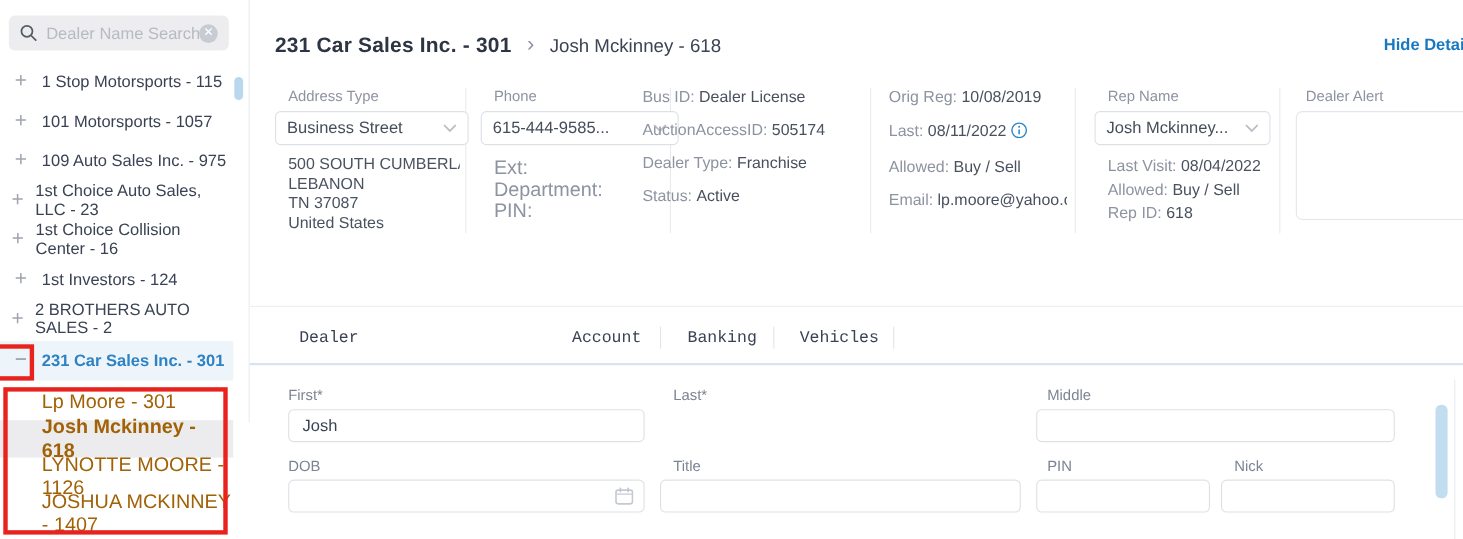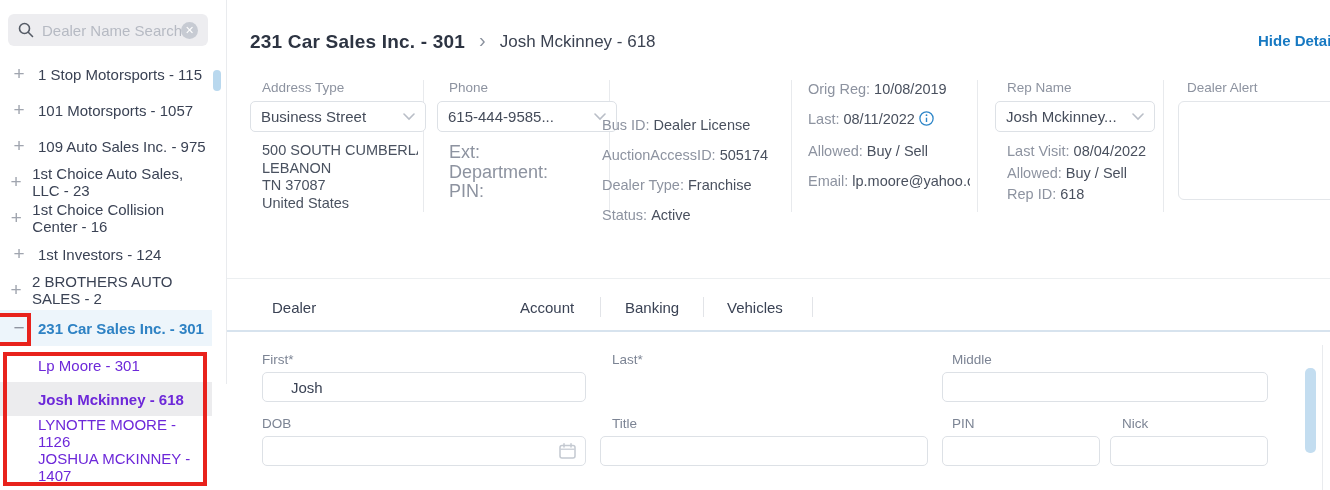--- a/index.html
+++ b/index.html
@@ -9,21 +9,21 @@
   
   #sidebar { position:absolute; left:0; top:0; width:227px; height:384px; background:#fff; border-right:1px solid #e9ebee; }
   .search-box { position:absolute; left:8px; top:14px; width:200px; height:32px; background:#ededf0; border-radius:6px; display:flex; align-items:center; padding:0 10px; }
   .search-box input { flex:1; border:none; background:transparent; outline:none; font-family:"Liberation Sans",sans-serif; font-size:15px; color:#555b66; margin-left:8px; min-width:0; }
   .search-box input::placeholder { color:#b6bac3; }
   .clear-btn { width:17px; height:17px; border-radius:50%; background:#c7cbd3; color:#fff; font-size:11px; line-height:17px; text-align:center; flex:0 0 auto; cursor:pointer; }
   .tree-item { position:absolute; left:0; width:212px; height:36px; display:flex; align-items:center; font-size:15px; color:#3a4254; cursor:pointer; }
   .tree-item .expander { width:38px; text-align:center; font-size:19px; color:#a0a5af; font-weight:400; }
   .tree-item.expanded { background:#edf5fb; color:#2e82c4; font-weight:bold; }
   .tree-item.expanded .expander { color:#8e94a0; }
-  .sub-item { position:absolute; left:0; width:212px; height:34px; display:flex; align-items:center; padding-left:38px; font-size:15px; color:#6d28d9; cursor:pointer; }
+  .sub-item { position:absolute; left:0; width:212px; height:34px; display:flex; align-items:center; padding-left:38px; font-size:18px; color:#a16207; cursor:pointer; }
   .sub-item.selected { background:#ececee; font-weight:bold; }
   .side-scroll-thumb { position:absolute; left:213px; top:70px; width:8px; height:21px; background:#b9d8ee; border-radius:4px; }
 
   
   .anno { position:absolute; border:4px solid #e8221c; background:transparent; pointer-events:none; z-index:50; }
   #anno-expander { left:-4px; top:313px; width:35px; height:33px; }
   #anno-replist { left:3px; top:352px; width:204px; height:134px; }
 
   
   #breadcrumb { position:absolute; left:250px; top:29px; display:flex; align-items:center; }
@@ -39,42 +39,42 @@
   .kv { font-size:14.5px; white-space:nowrap; }
   .kv .k { color:#8d93a0; }
   .kv .v { color:#49505e; margin-left:4px; }
 
   #col-address { position:absolute; left:250px; top:80px; width:168px; }
   #col-address .select-box { margin-top:6px; width:176px; }
   .addr-lines { margin-top:10px; font-size:14.5px; color:#4a5260; line-height:17.5px; white-space:nowrap; overflow:hidden; }
   #col-phone { position:absolute; left:437px; top:80px; width:166px; }
   #col-phone .select-box { margin-top:6px; width:180px; }
   .phone-sub { margin-top:11px; font-size:18px; color:#8d93a0; line-height:19.5px; }
-  #col-business { position:absolute; left:602px; top:81px; width:165px;margin-top:36px; }
+  #col-business { position:absolute; left:584px; top:81px; width:165px; }
   #col-business .kv { margin-bottom:14px; }
   #col-reg { position:absolute; left:808px; top:81px; width:162px; overflow:hidden; }
   #col-reg .kv { margin-bottom:14px; }
   #col-rep { position:absolute; left:995px; top:80px; width:162px; }
   #col-rep .select-box { margin-top:6px; width:160px; }
   #col-rep .rep-rows { margin-top:9px; }
   #col-rep .kv { line-height:21.5px; }
   #col-alert { position:absolute; left:1178px; top:80px; width:160px; }
   #col-alert .fld-label { margin-left:9px; }
   .alert-box { margin-top:6px; width:160px; height:99px; border:1px solid #e3e6ea; border-radius:6px; background:#fff; }
   .info-icon { display:inline-block; vertical-align:-2px; margin-left:4px; }
 
   
-  #tabbar { position:absolute; left:227px; top:278px; width:1103px; height:54px; border-top:1px solid #eceff1; border-bottom:2px solid #d7e3ee; background:#fff; }
+  #tabbar { position:absolute; left:227px; top:278px; width:1103px; height:54px; border-top:1px solid #eceff1; border-bottom:2px solid #d7e3ee; background:#fff;font-family:Liberation Mono, monospace; }
   .tab { position:absolute; top:10px; height:36px; display:flex; align-items:center; justify-content:center; font-size:15px; color:#3a4254; cursor:pointer; }
   .tab.active { background:#1378c2; color:#fff; border-radius:6px; font-weight:400; }
   .tab-sep { position:absolute; top:18px; width:1px; height:20px; background:#e2e4e8; }
 
   
   .form-label { position:absolute; font-size:13.5px; color:#7c8494; }
-  .form-input { position:absolute; height:30px; border:1px solid #dde1e6; border-radius:5px; background:#fff; font-family:"Liberation Sans",sans-serif; font-size:15px; color:#3a4254; padding:0 28px; outline:none; }
+  .form-input { position:absolute; height:30px; border:1px solid #dde1e6; border-radius:5px; background:#fff; font-family:"Liberation Sans",sans-serif; font-size:15px; color:#3a4254; padding:0 12px; outline:none; }
   .dob-wrap { position:absolute; left:262px; top:436px; width:324px; height:30px; }
   .dob-wrap input { position:absolute; left:0; top:0; width:324px; }
   .cal-icon { position:absolute; right:10px; top:7px; width:17px; height:16px; }
   .main-scroll-thumb { position:absolute; left:1305px; top:368px; width:11px; height:85px; background:#c3ddf0; border-radius:5px; }
   .main-scroll-track { position:absolute; left:1322px; top:345px; width:1px; height:145px; background:#e9ebee; }
 </style>
 </head>
 <body>
 
 <div id="app">

